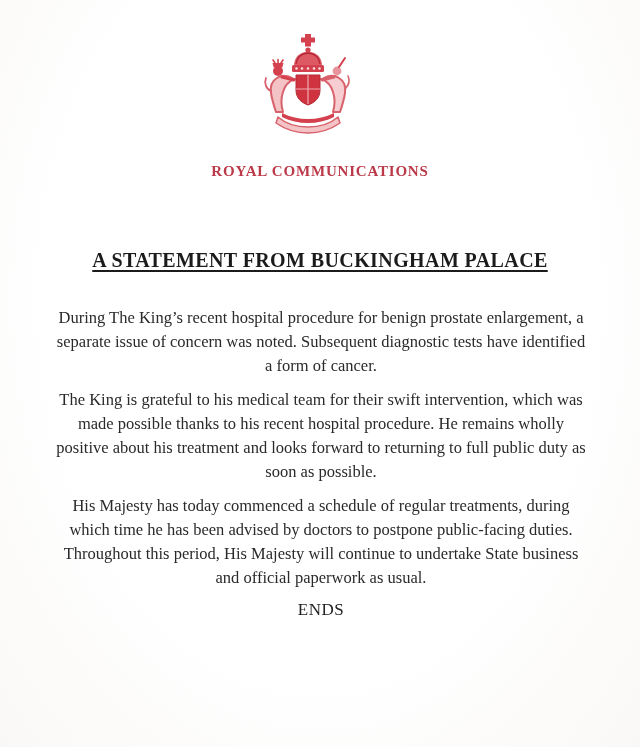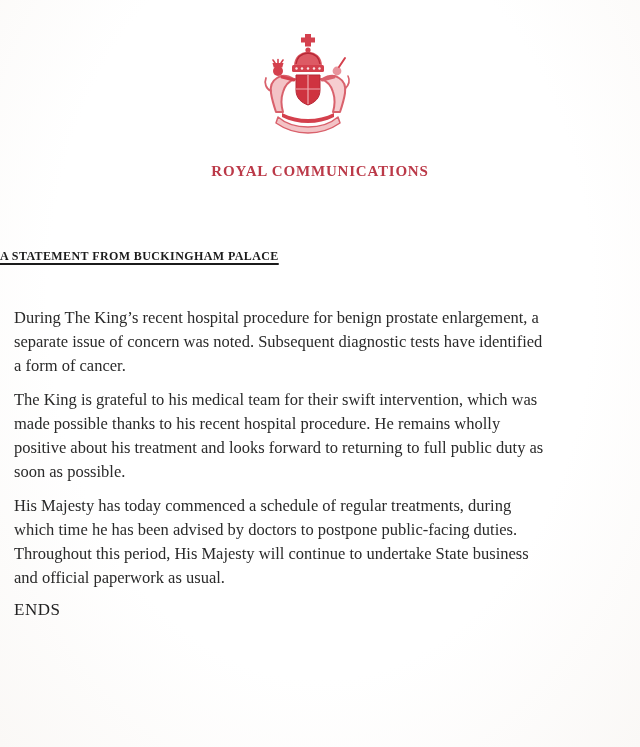--- a/index.html
+++ b/index.html
@@ -27,36 +27,37 @@
     color: #bb3948;
     font-size: 15px;
     font-weight: bold;
     letter-spacing: 0.8px;
   }
   .statement-title {
     position: absolute;
     top: 249px;
     left: 0;
     width: 100%;
-    text-align: left;
+    text-align: center;
     margin: 0;
     color: #1b1b1b;
-    font-size: 12px;
+    font-size: 20px;
     font-weight: bold;
     letter-spacing: 0.4px;
     text-decoration: underline;
     text-underline-offset: 3px;
     text-decoration-thickness: 1.5px;
   }
   .content {
     position: absolute;
     top: 306px;
     left: 14px;
     right: 12px;
     color: #2a2a2a;
+    text-align: center;
   }
   .content p {
     margin: 0 0 10px 0;
     font-size: 16.5px;
     line-height: 24px;
     white-space: pre-line;
   }
   .end-marker {
     margin-top: 4px;
     font-size: 17px;

